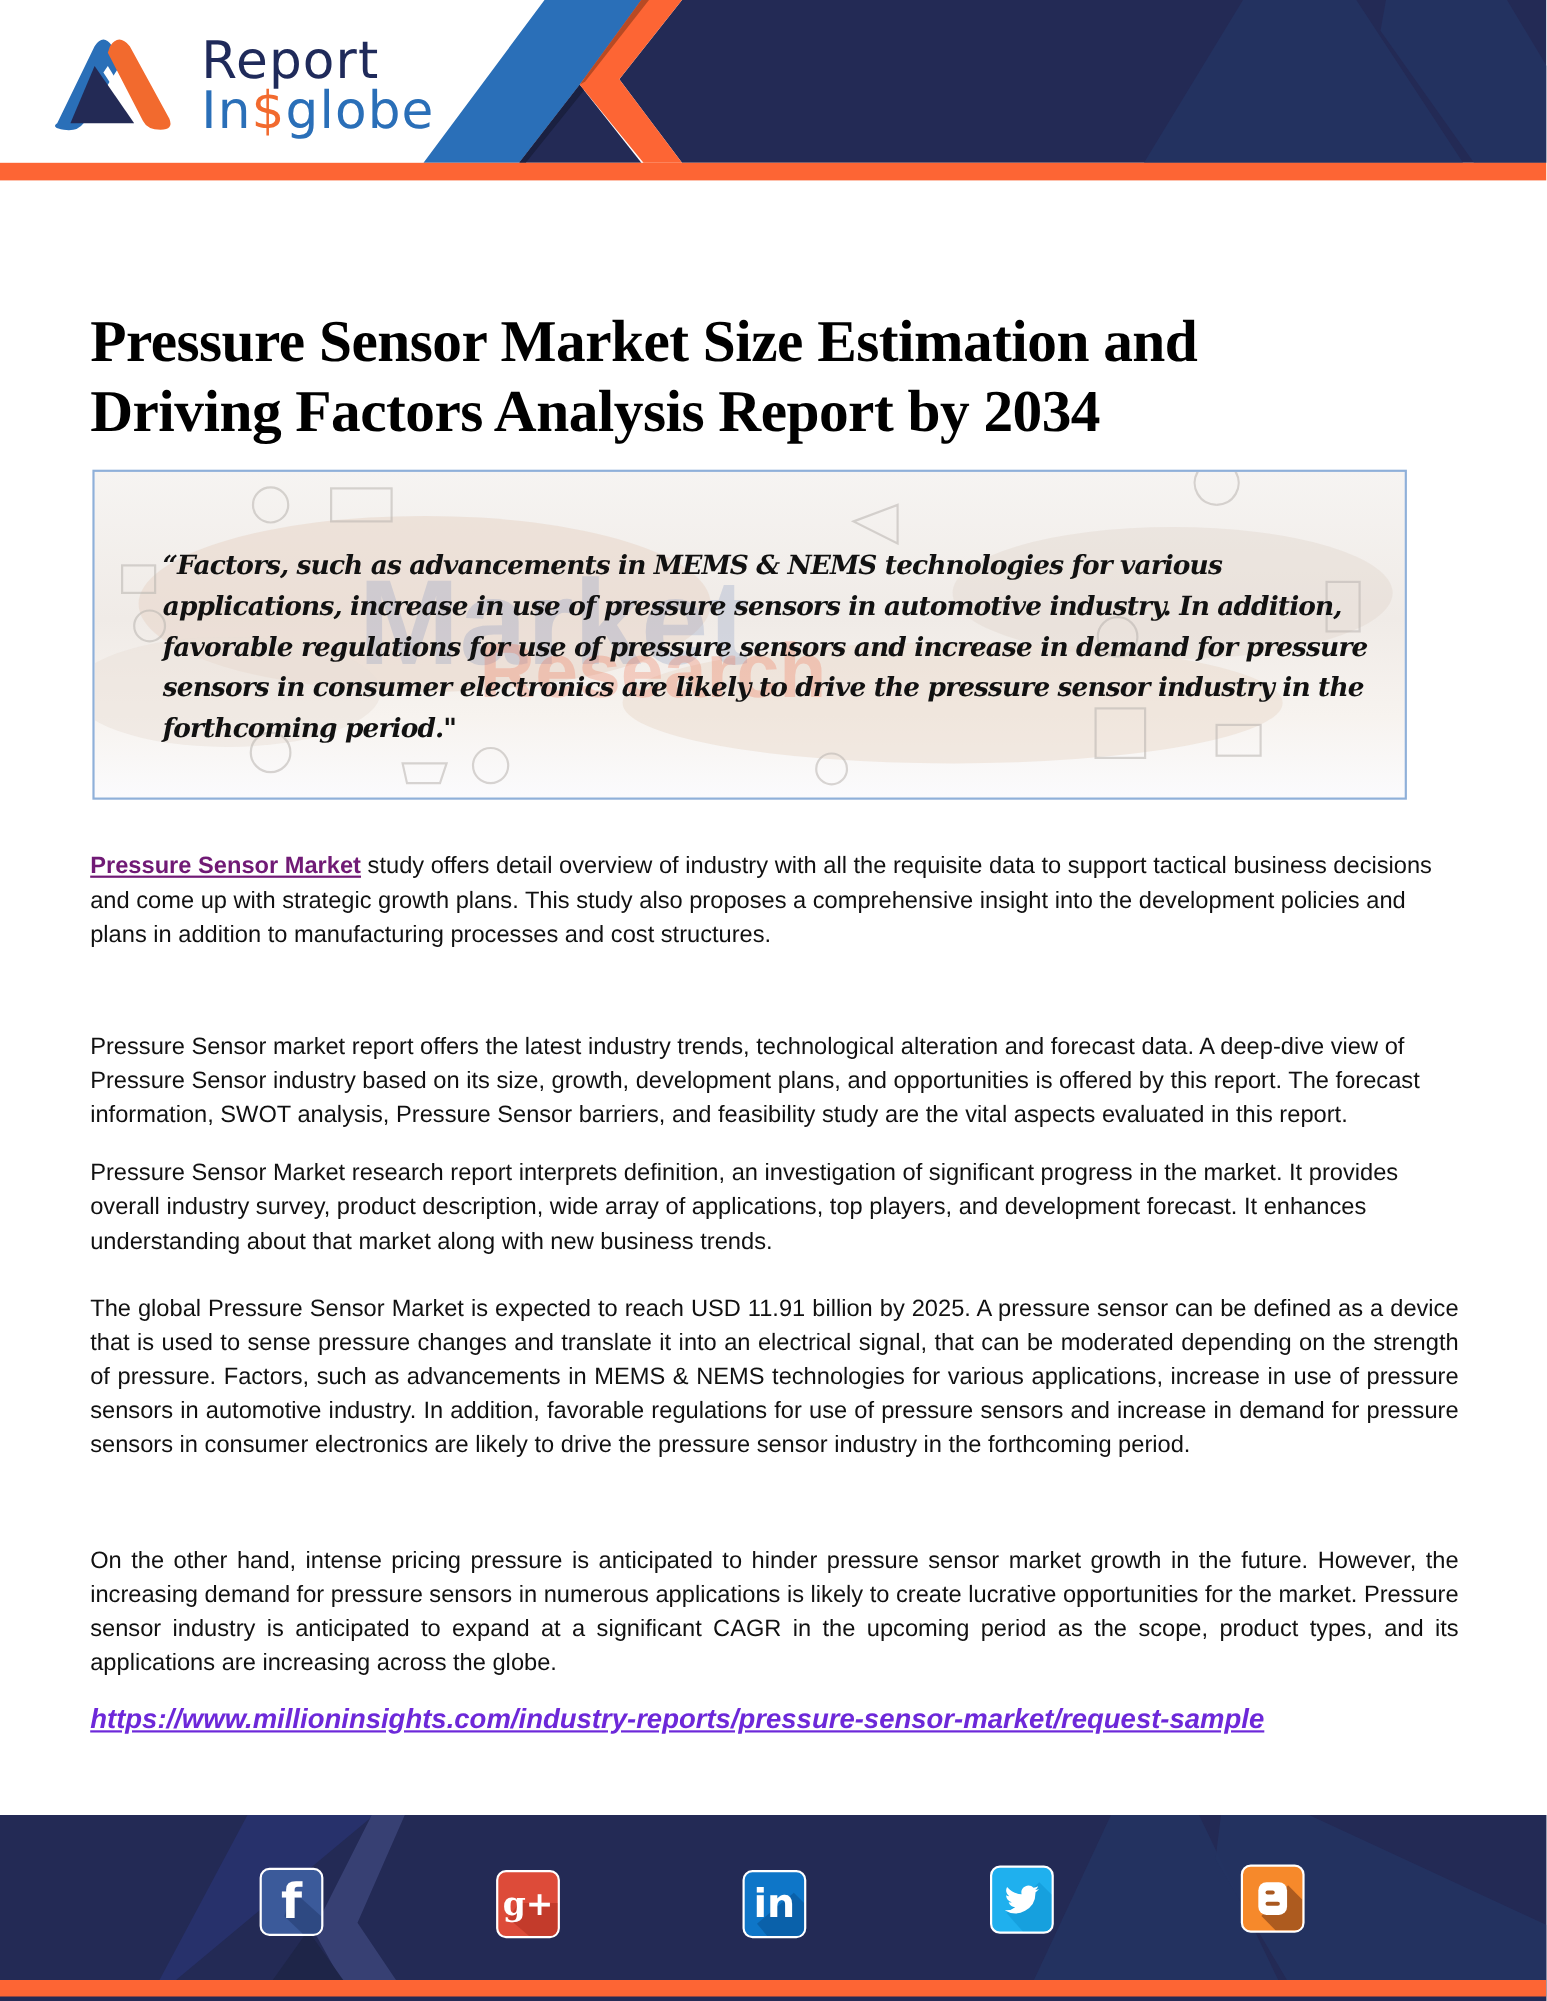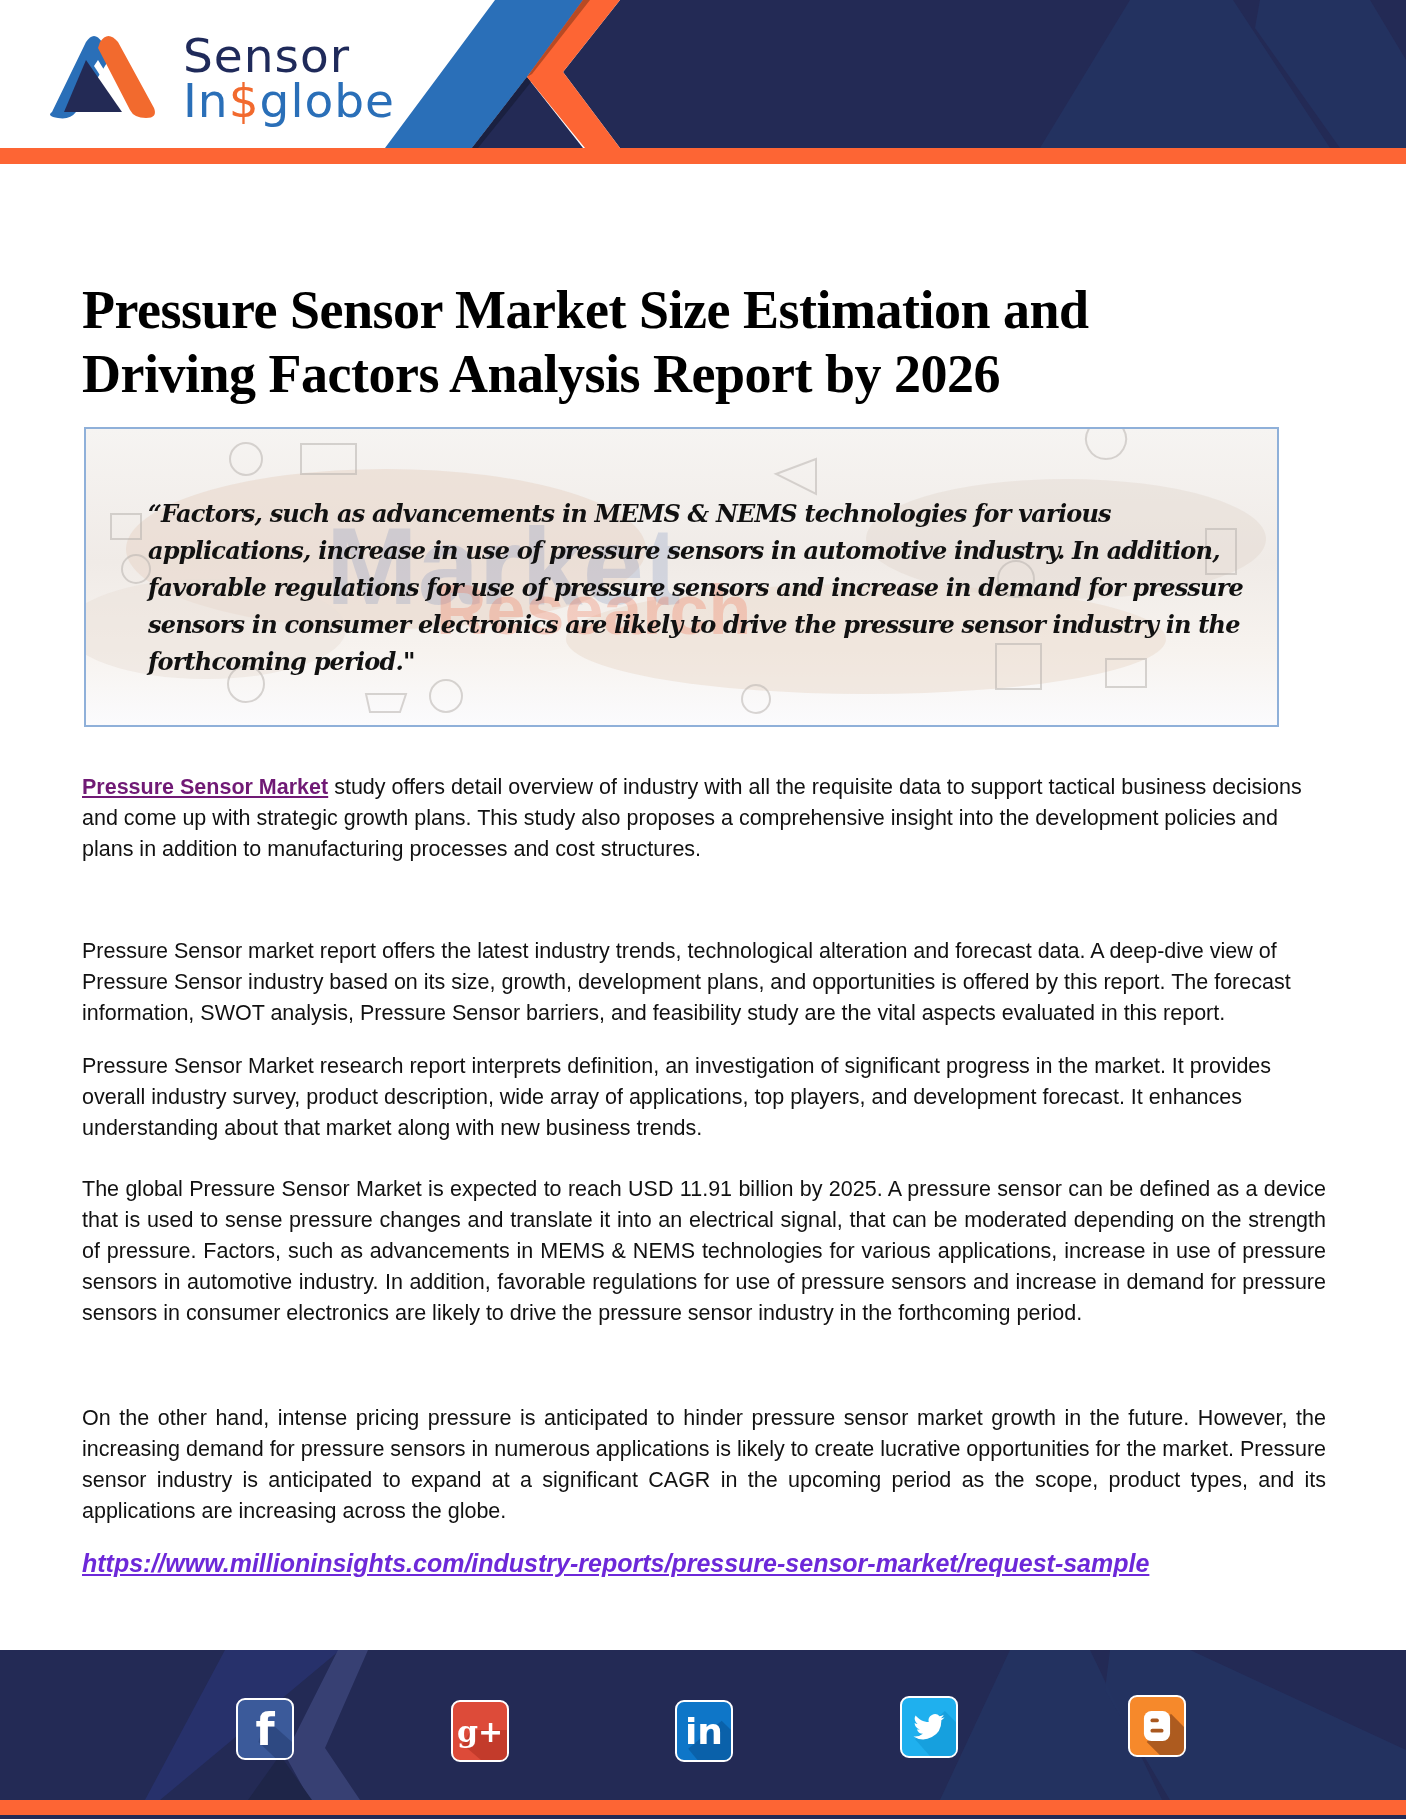--- a/index.html
+++ b/index.html
@@ -84,29 +84,29 @@
     <svg width="120" height="90" viewBox="0 0 120 90">
 
       <path d="M10,82 L44,12 Q52,0 60,12 L68,28 L34,82 Q28,90 16,88 Q4,86 10,82 Z" fill="#2a6fb8"></path>
 
       <path d="M58,12 Q66,0 76,12 L112,78 Q116,88 104,88 Q92,88 88,80 L56,18 Z" fill="#f26a2e"></path>
 
       <path d="M44,30 L80,82 L22,82 Z" fill="#232a55"></path>
       <path d="M56,30 L88,82 L82,82 L52,36 Z" fill="#ffffff"></path>
     </svg>
     <div class="logo-text">
-      <span class="logo-million">Sensor</span>
+      <span class="logo-million">Report</span>
       <span class="logo-insights"><span>In</span><span class="dollar">$</span><span>globe</span></span>
     </div>
   </div>
 </div>
 
 <h1 class="title">
   <span>Pressure Sensor Market Size Estimation and</span><br>
-  <span>Driving Factors Analysis Report by 2026</span>
+  <span>Driving Factors Analysis Report by 2034</span>
 </h1>
 
 <div class="quote-box">
   <svg class="quote-bg" width="1195" height="300" viewBox="0 0 1195 300">
 
     <ellipse cx="300" cy="120" rx="260" ry="80" fill="#e8d5c8" opacity="0.55"></ellipse>
     <ellipse cx="780" cy="210" rx="300" ry="55" fill="#ead9cc" opacity="0.5"></ellipse>
     <ellipse cx="980" cy="110" rx="200" ry="60" fill="#e2d6cf" opacity="0.45"></ellipse>
     <ellipse cx="120" cy="200" rx="140" ry="50" fill="#eae0d8" opacity="0.5"></ellipse>
 

